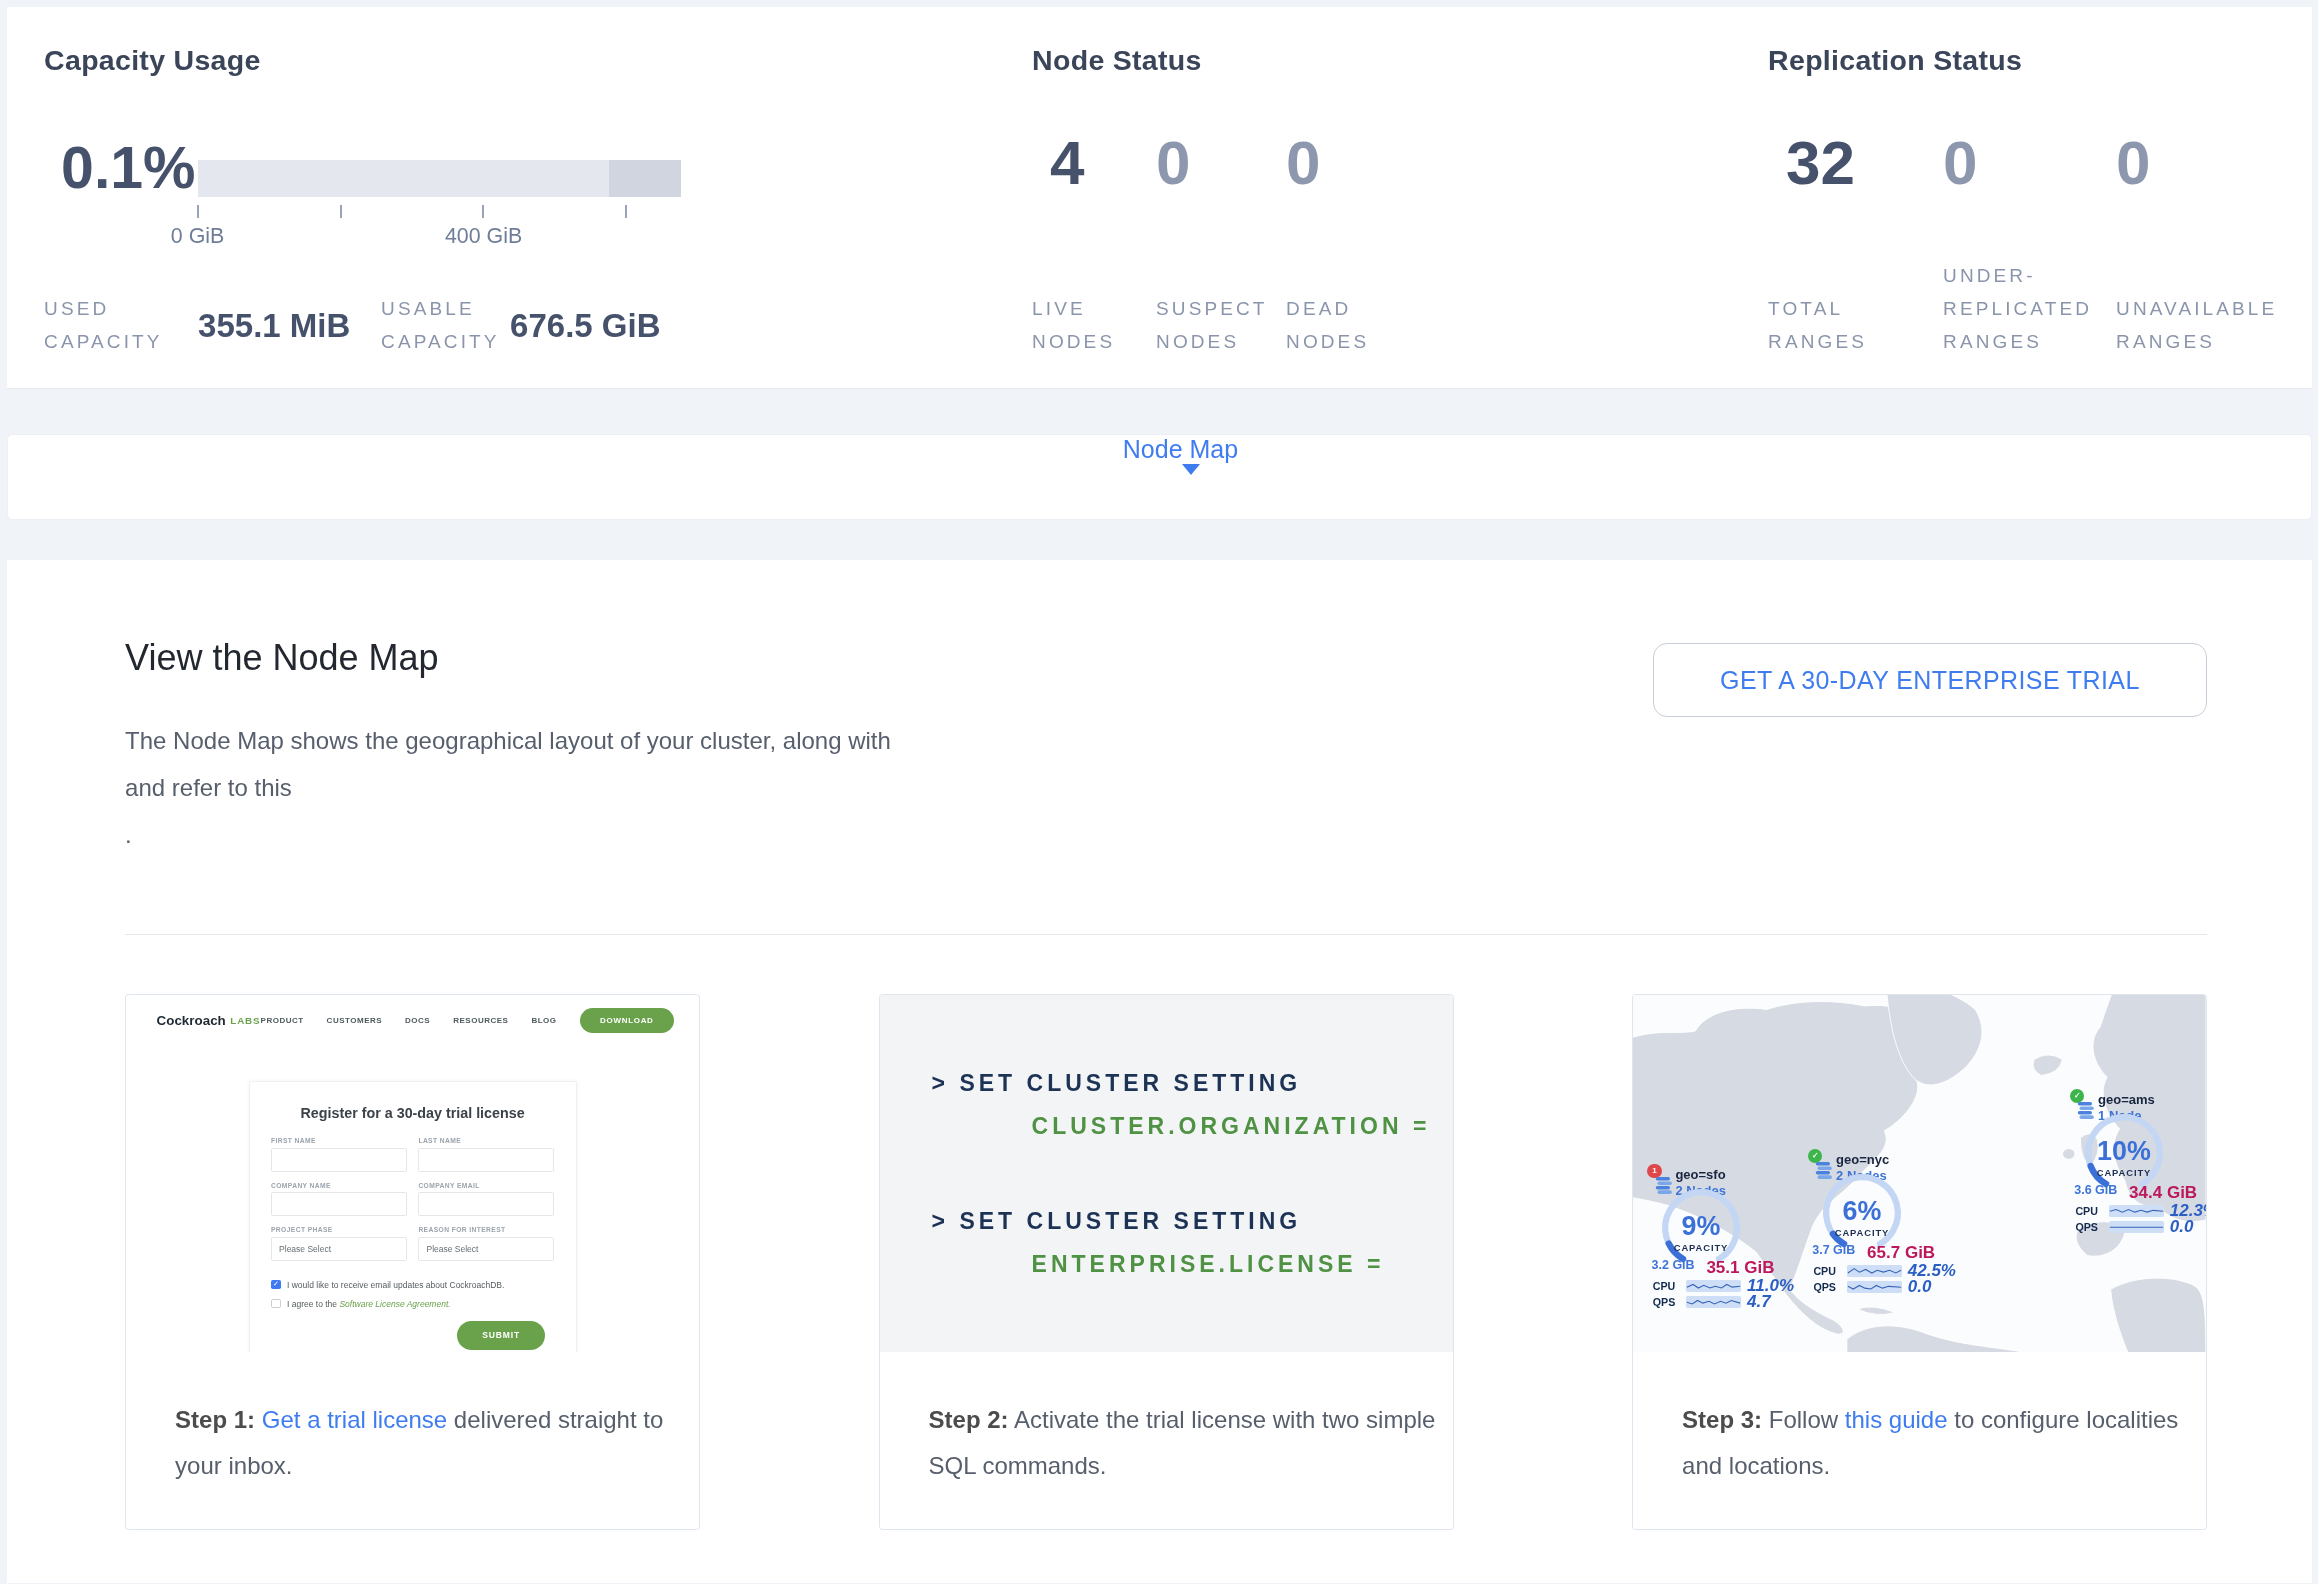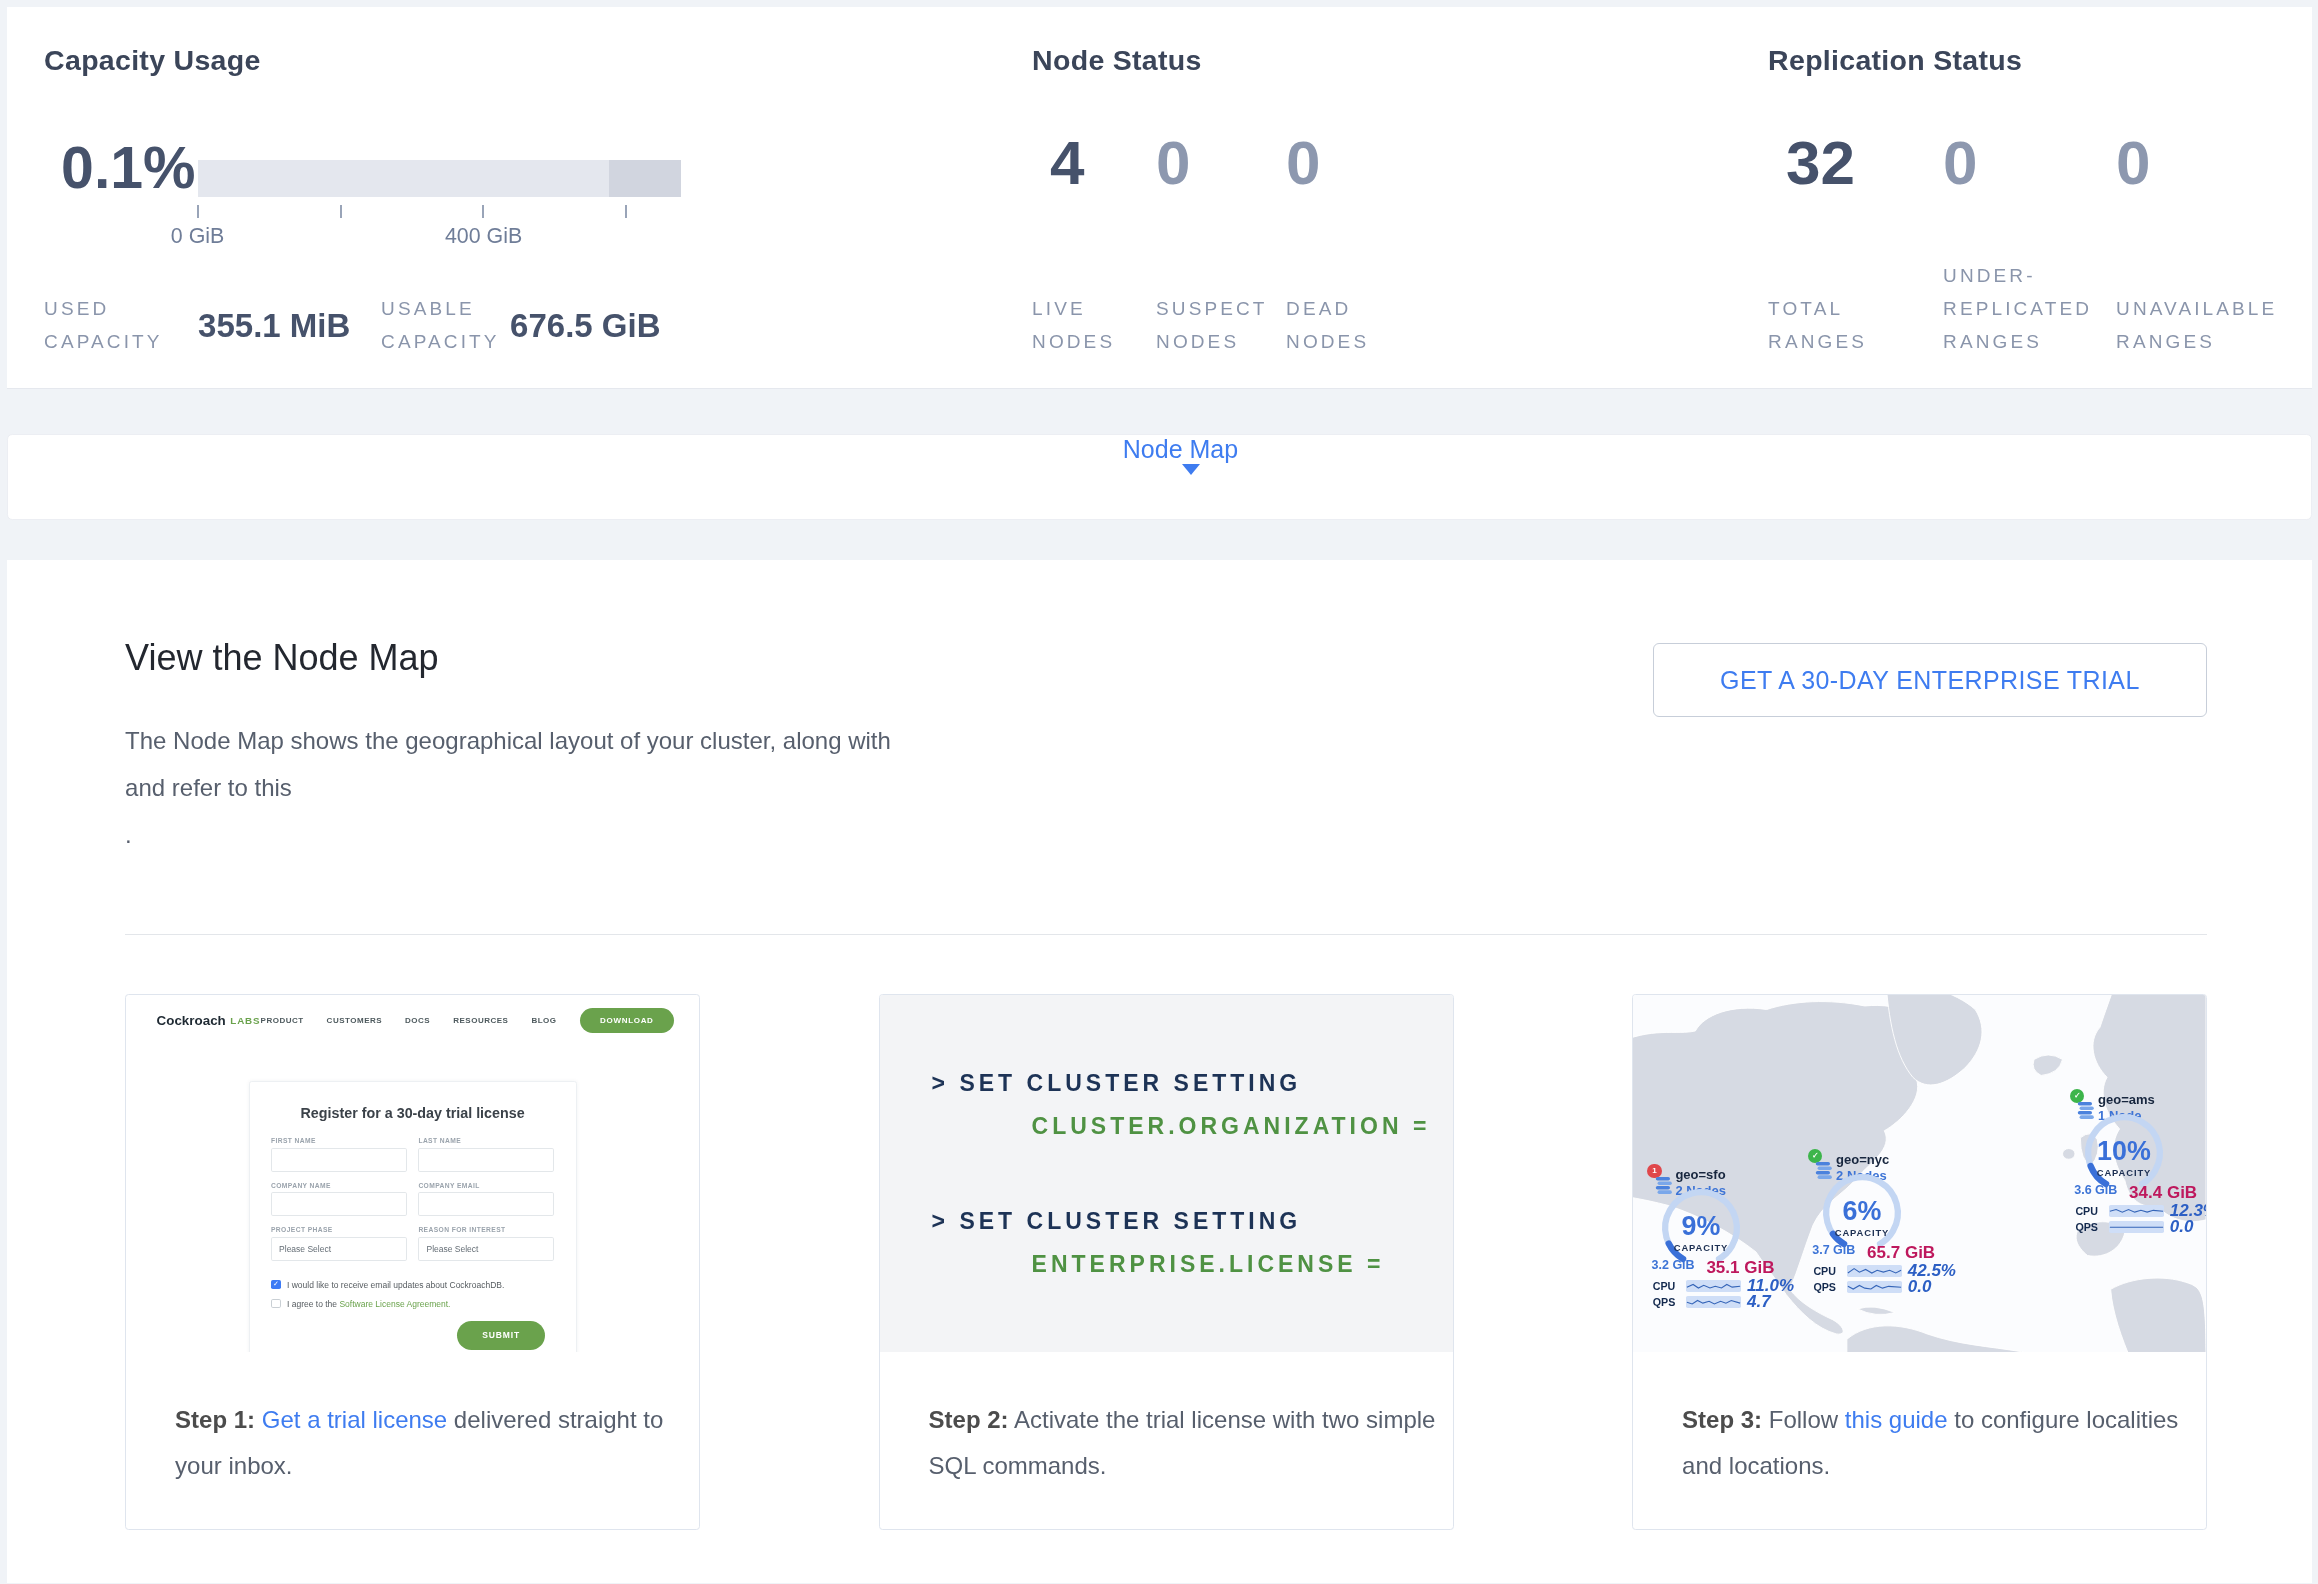--- a/index.html
+++ b/index.html
@@ -22,21 +22,21 @@
   #nodebar { margin:45px 7.1px 0; height:86px; background:#fff; border:0.9px solid #eceef3; border-radius:5.3px; display:flex; align-items:center; padding-left:42px;flex-direction:column; }
   #nodebar .nm-label { color:#3e7cf0; font-size:25px; font-weight:500; }
   .tri-down { width:0; height:0; margin-left:21.4px; border-left:9px solid transparent; border-right:9px solid transparent; border-top:11.6px solid #3e7cf0; }
 
   
   #main { position:relative; margin:40px 7.1px 0; height:1023px; background:#fff; }
   #main h1 { position:absolute; left:118px; top:77px; font-size:36px; font-weight:500; color:#23272f; }
   .intro { position:absolute; left:118px; top:157px; width:883px; font-size:24px; line-height:47px; color:#575f6d; }
   .intro span { display:block; }
   a.lnk, .lnk { color:#3e7cf0; text-decoration:none; cursor:pointer; }
-  #trial-btn { position:absolute; top:83px; right:105px; width:554px; height:74px; background:#fff; border:1.8px solid #c7ced9; border-radius:6px; color:#3e7cf0; font-size:25px; font-weight:500; letter-spacing:0.4px; display:flex; align-items:center; justify-content:center; font-family:"Liberation Sans",sans-serif; cursor:pointer;margin-left:32px; }
+  #trial-btn { position:absolute; top:83px; right:105px; width:554px; height:74px; background:#fff; border:1.8px solid #c7ced9; border-radius:14px; color:#3e7cf0; font-size:25px; font-weight:500; letter-spacing:0.4px; display:flex; align-items:center; justify-content:center; font-family:"Liberation Sans",sans-serif; cursor:pointer;margin-left:32px; }
   .divider { position:absolute; left:118px; right:105px; top:374px; height:0.9px; background:#e3e6ea; }
 
   .cards { position:absolute; left:118px; top:434px; width:2082px; display:flex; justify-content:space-between; }
   .card { width:575px; height:536px; background:#fff; border:0.9px solid #dfe5ee; border-radius:3.6px; overflow:hidden; }
   .thumb { position:relative; height:357px; overflow:hidden; }
   .caption { padding:45px 0 0 49px; width:566px; font-size:24px; line-height:46px; color:#575f6d; }
   .caption .cap-inner { width:521px; }
   .caption b { color:#4c4c4c; font-weight:700; }
 
   
@@ -48,21 +48,21 @@
   .dl-pill { margin-left:23px; background:#6aa24c; color:#fff; font-size:8px; font-weight:700; letter-spacing:0.7px; padding:8px 20.5px; border-radius:14.3px; cursor:pointer; }
   .form-card { position:absolute; left:50%; transform:translateX(-50%); top:86px; width:328px; height:314px; background:#fff; border:0.9px solid #edf0f3; border-radius:2.7px; box-shadow:0 0.9px 4.5px rgba(40,50,60,.06); padding:18px 21.4px; }
   .form-title { text-align:center; font-size:14.3px; font-weight:600; color:#3b4249; margin-top:5.3px; }
   .f-grid { margin-top:16px; display:grid; grid-template-columns:1fr 1fr; column-gap:11.6px; }
   .f-label { font-size:6.7px; letter-spacing:0.4px; color:#9aa3ac; font-weight:700; margin-bottom:3.6px; }
   .f-input { height:24px; border:0.9px solid #e3e7ea; border-radius:1.8px; margin-bottom:9.8px; font-size:8.5px; color:#646d75; line-height:22px; padding-left:7.1px; }
   .cb-row { display:flex; align-items:center; gap:6.2px; font-size:8.5px; color:#565c60; margin-top:9px; }
   .cb { width:9.8px; height:9.8px; border-radius:1.8px; flex:0 0 auto; }
   .cb-on { background:#3d7bf5; color:#fff; font-size:7.1px; line-height:9.8px; text-align:center; }
   .cb-off { background:#fff; border:0.9px solid #c9cfd4; }
-  .grn { color:#6aa24c; cursor:pointer; }
+  .grn { color:#6aa24c; cursor:pointer;font-style:italic; }
   .submit-row { display:flex; justify-content:flex-end; margin-top:12.5px; padding-right:9px; }
   .submit-pill { background:#6aa24c; color:#fff; font-size:8.5px; font-weight:700; letter-spacing:0.9px; padding:0 25px; height:29px; line-height:29px; border-radius:15px; cursor:pointer; }
 
   
   .code-bg { background:#f3f4f6; }
   .code-line { position:absolute; font-weight:700; font-size:23px; letter-spacing:4px; white-space:nowrap; }
   .code-navy { color:#1d3356; }
   .code-green { color:#4f9243; }
 
   

